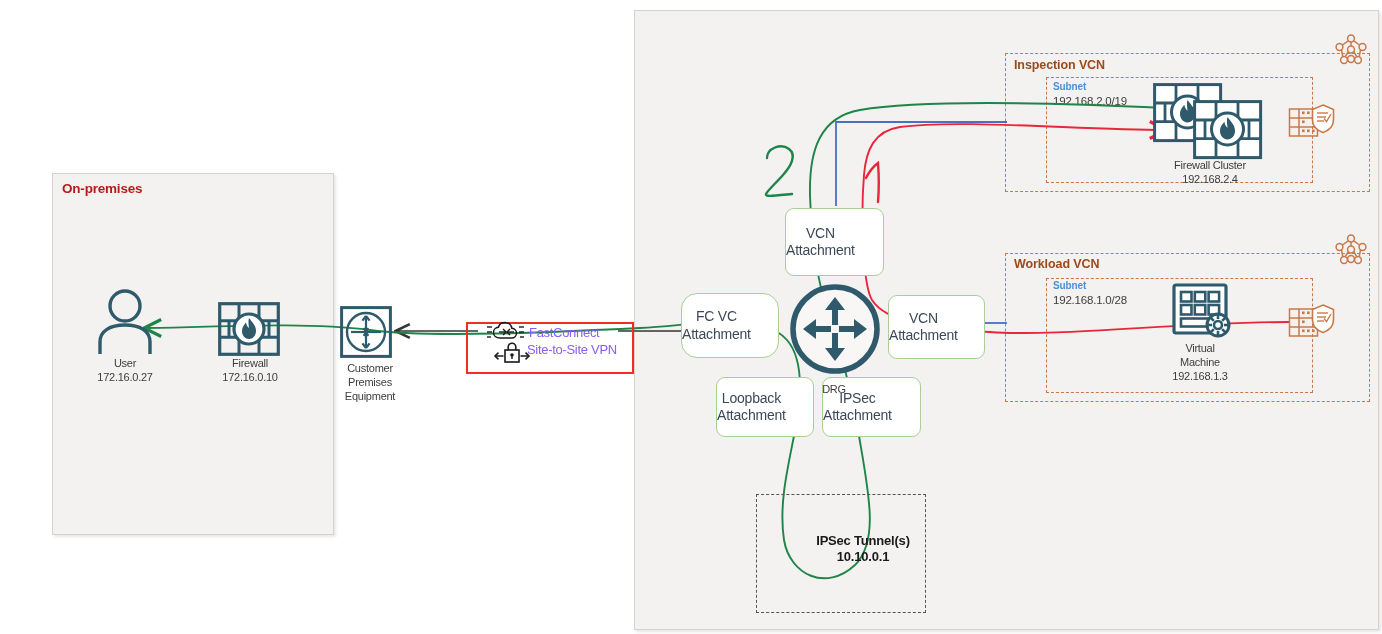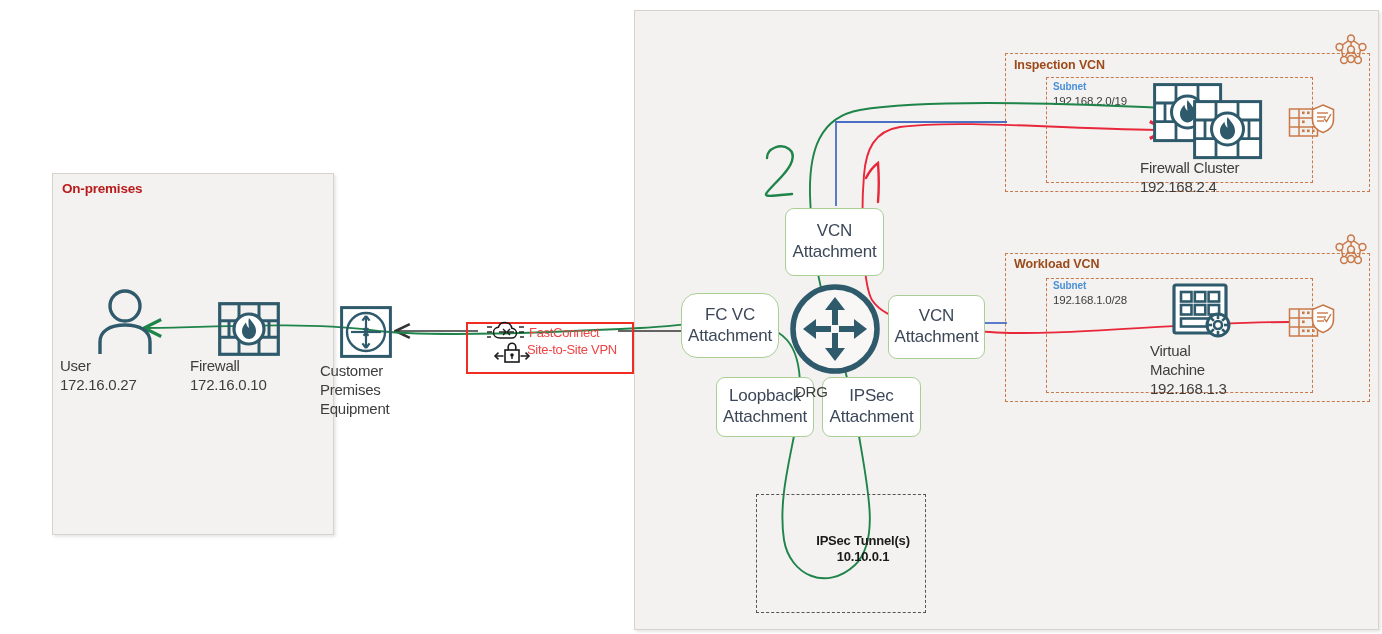--- a/index.html
+++ b/index.html
@@ -38,22 +38,22 @@
   .subnet-label{font-size:10px;font-weight:bold;color:#4a90d9;letter-spacing:-0.1px;}
   .subnet-cidr{font-size:11.5px;color:#3d3d3d;letter-spacing:-0.2px;}
   #inspection-subnet-label{left:1053px;top:81px;}
   #inspection-subnet-cidr{left:1053px;top:95px;}
   #workload-subnet-label{left:1053px;top:280px;}
   #workload-subnet-cidr{left:1053px;top:294px;}
 
   
   .attach{
     border:1.4px solid #a8cf94;border-radius:9px;background:#ffffff;
-    display:flex;align-items:center;justify-content:center;text-align:center;
-    font-size:17px;color:#3c4858;line-height:1.22;letter-spacing:-0.2px;
+    display:flex;align-items:center;justify-content:flex-start;text-align:center;
+    font-size:14px;color:#3c4858;line-height:1.22;letter-spacing:-0.2px;
   }
   #att-vcn-top{left:785px;top:208px;width:97px;height:66px;}
   #att-vcn-right{left:888px;top:295px;width:95px;height:62px;}
   #att-fcvc{left:681px;top:293px;width:96px;height:63px;border-radius:16px;}
   #att-loopback{left:716px;top:377px;width:96px;height:58px;}
   #att-ipsec{left:822px;top:377px;width:97px;height:58px;}
 
   
   #ipsec-tunnel-box{
     left:756px;top:494px;width:168px;height:117px;
@@ -64,27 +64,27 @@
     font-size:13px;font-weight:bold;color:#1a1a1a;line-height:1.25;
     letter-spacing:-0.2px;
     padding-left:23px;
   }
 
   
   #fc-box{
     left:466px;top:322px;width:164px;height:48px;
     border:2px solid #ef2d23;background:transparent;
   }
-  .fc-text{font-size:13px;color:#ef4444;letter-spacing:-0.3px;}
+  .fc-text{font-size:13px;color:#8b5cf6;letter-spacing:-0.3px;}
   #fc-label1{left:529px;top:325px;}
   #fc-label2{left:527px;top:342px;}
 
   
   .caption{
-    font-size:15px;color:#3d3d3d;line-height:1.25;
+    text-align:center;font-size:11px;color:#3d3d3d;line-height:1.25;
     letter-spacing:-0.25px;
   }
   #user-caption{left:60px;top:357px;width:130px;}
   #firewall-caption{left:190px;top:357px;width:120px;}
   #cpe-caption{left:320px;top:362px;width:100px;}
   #drg-caption{left:795px;top:383px;width:78px;}
   #fwcluster-caption{left:1140px;top:159px;width:140px;}
   #vm-caption{left:1150px;top:342px;width:100px;}
 
   

